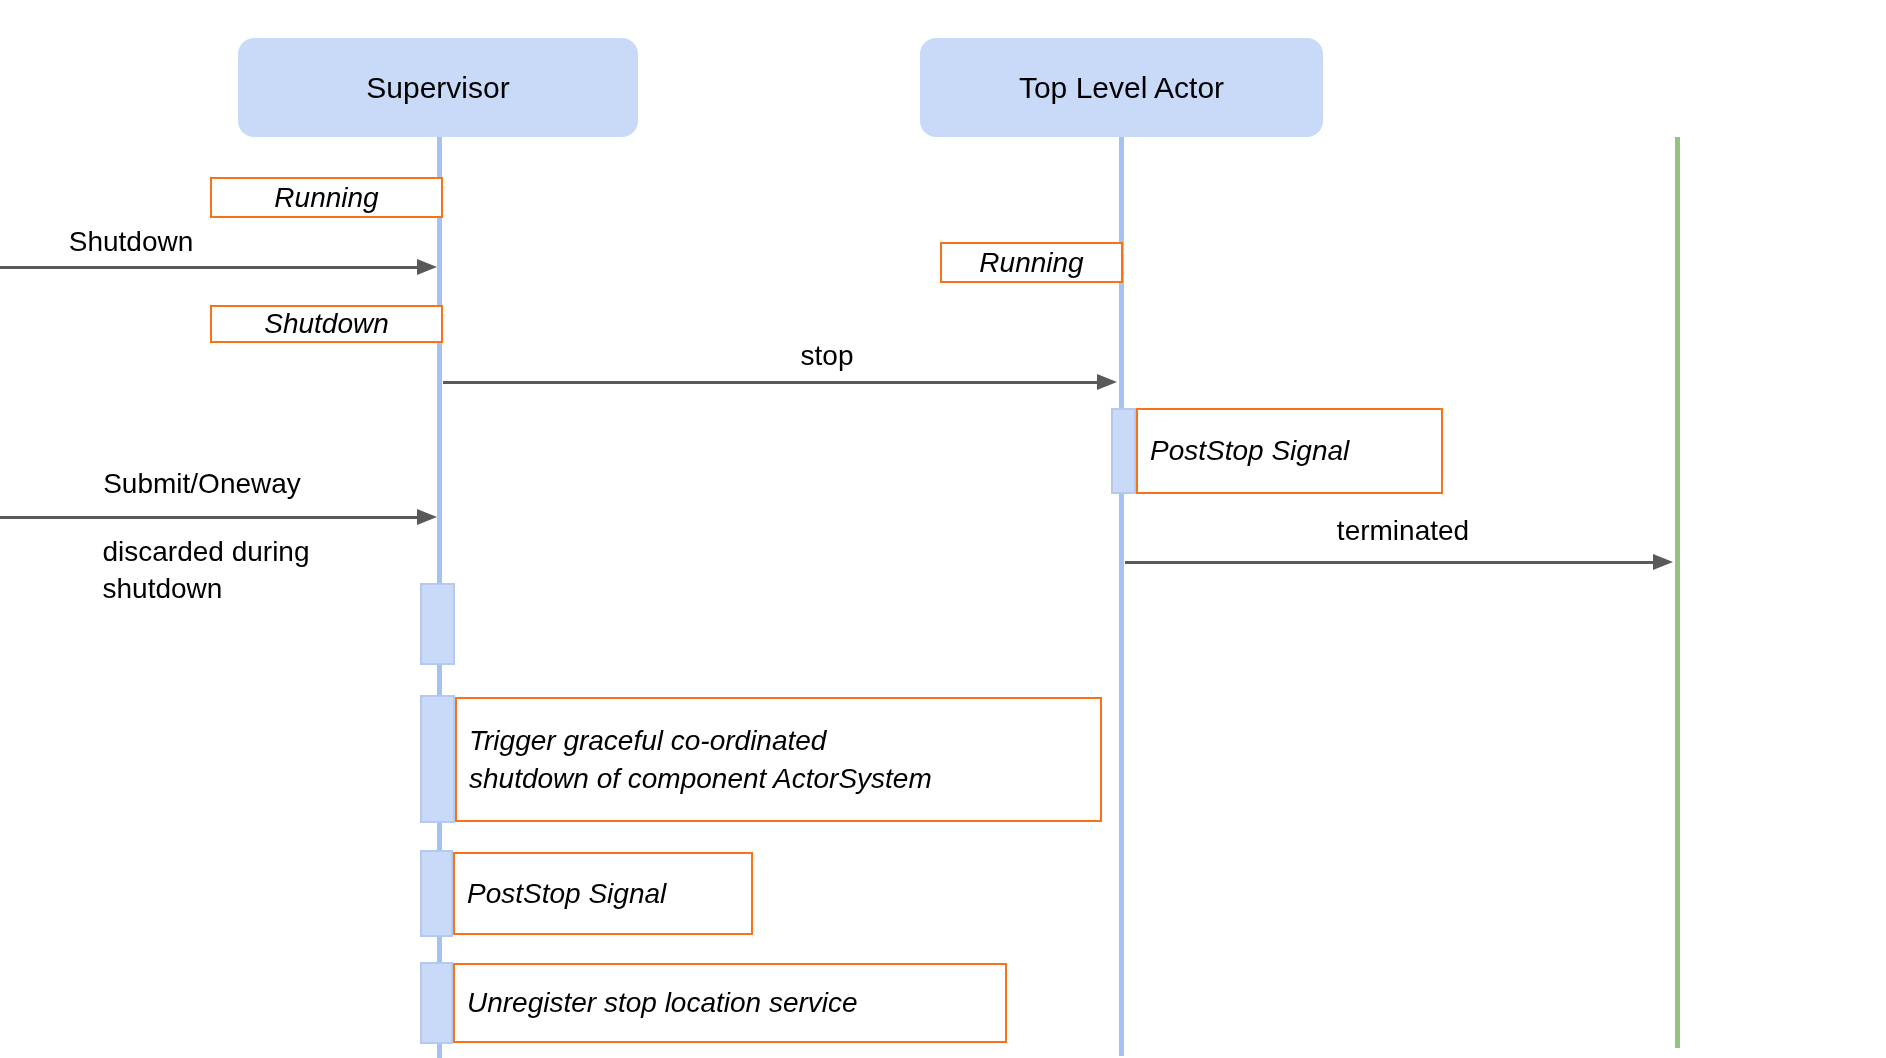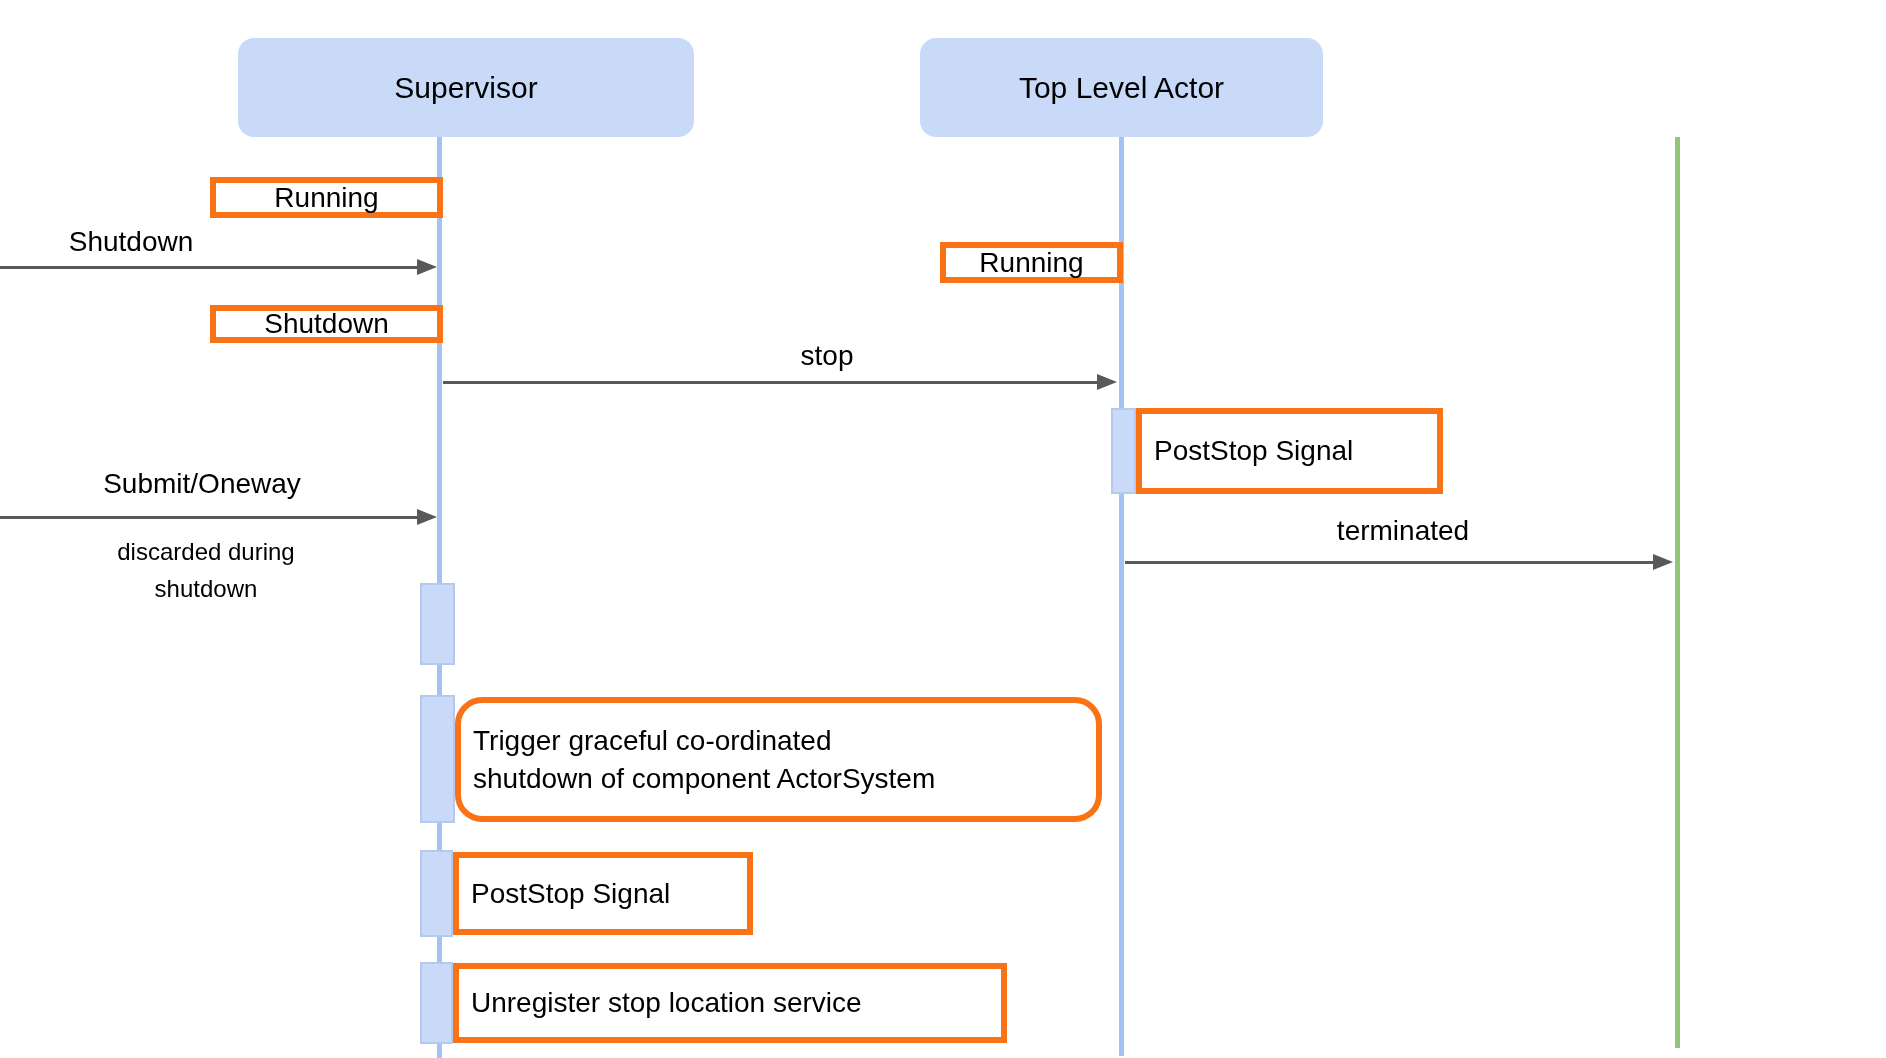--- a/index.html
+++ b/index.html
@@ -8,46 +8,46 @@
     font-family:"Liberation Sans", sans-serif;color:#000;overflow:hidden;
   }
   
   .actor{
     position:absolute;top:38px;height:99px;border-radius:16px;
     display:flex;align-items:center;justify-content:center;
     font-size:30px;color:#000;
   }
   .actor.blue{background:#c9daf8;}
   .actor.green{background:#b6d7a8;}
-  #actor-supervisor{left:238px;width:456px;}
+  #actor-supervisor{left:238px;width:400px;}
   #actor-tla{left:920px;width:403px;}
   #actor-handlers{left:1478px;width:400px;}
   
   .lifeline{position:absolute;width:5px;z-index:1;}
   .lifeline.blue{background:#a4c2f4;}
   .lifeline.green{background:#93c47d;}
   #line-supervisor{left:437px;top:137px;height:921px;}
   #line-tla{left:1119px;top:137px;height:919px;}
   #line-handlers{left:1675px;top:137px;height:911px;}
   
   .activation{position:absolute;background:#c9daf8;border:2px solid #b4c9f2;box-sizing:border-box;z-index:2;}
   
   .sbox{
-    position:absolute;background:#fff;border:6px solid #f97316;box-sizing:border-box;
-    display:flex;align-items:center;font-size:28px;z-index:3;
+    position:absolute;background:#fff;border:2px solid #f97316;box-sizing:border-box;
+    display:flex;align-items:center;font-size:28px;z-index:3;font-style:italic;
   }
   .sbox.center{justify-content:center;}
   .sbox.left{justify-content:flex-start;padding-left:12px;}
   .sbox .two-line{line-height:38px;}
   
   .msg-line{position:absolute;height:3px;background:#595959;z-index:2;}
   .msg-head{position:absolute;width:0;height:0;border-top:8px solid transparent;
     border-bottom:8px solid transparent;border-left:20px solid #595959;z-index:2;}
   .msg-label{position:absolute;font-size:28px;white-space:nowrap;transform:translateX(-50%);z-index:4;}
-  .note{position:absolute;font-size:24px;text-align:center;line-height:37px;transform:translateX(-50%);z-index:4;}
+  .note{position:absolute;font-size:28px;text-align:left;line-height:37px;transform:translateX(-50%);z-index:4;}
 </style>
 </head>
 <body>
 
 <div class="canvas">
 
   <div class="lifeline blue" id="line-supervisor"></div>
   <div class="lifeline blue" id="line-tla"></div>
   <div class="lifeline green" id="line-handlers"></div>
 
@@ -92,21 +92,21 @@
   <div class="msg-head" style="left:417px;top:509px;"></div>
 
   <div class="note" style="left:206px;top:533px;">
     <div>discarded during</div>
     <div>shutdown</div>
   </div>
 
   <div class="activation" style="left:420px;top:583px;width:35px;height:82px;"></div>
 
   <div class="activation" style="left:420px;top:695px;width:35px;height:128px;"></div>
-  <div class="sbox left" style="left:455px;top:697px;width:647px;height:125px;border-radius:27px;">
+  <div class="sbox left" style="left:455px;top:697px;width:647px;height:125px;">
     <span class="two-line">
       <span>Trigger graceful co-ordinated</span><br>
       <span>shutdown of component ActorSystem</span>
     </span>
   </div>
 
   <div class="activation" style="left:420px;top:850px;width:33px;height:87px;"></div>
   <div class="sbox left" style="left:453px;top:852px;width:300px;height:83px;">
     <span>PostStop Signal</span>
   </div>

